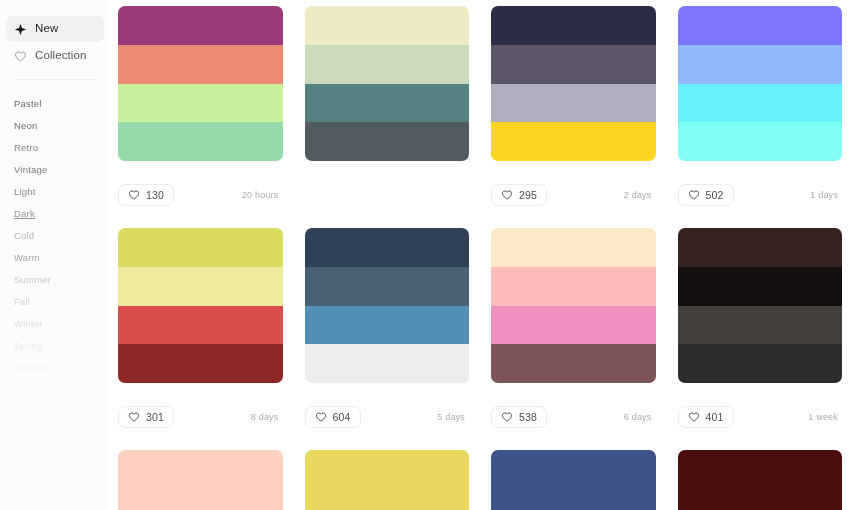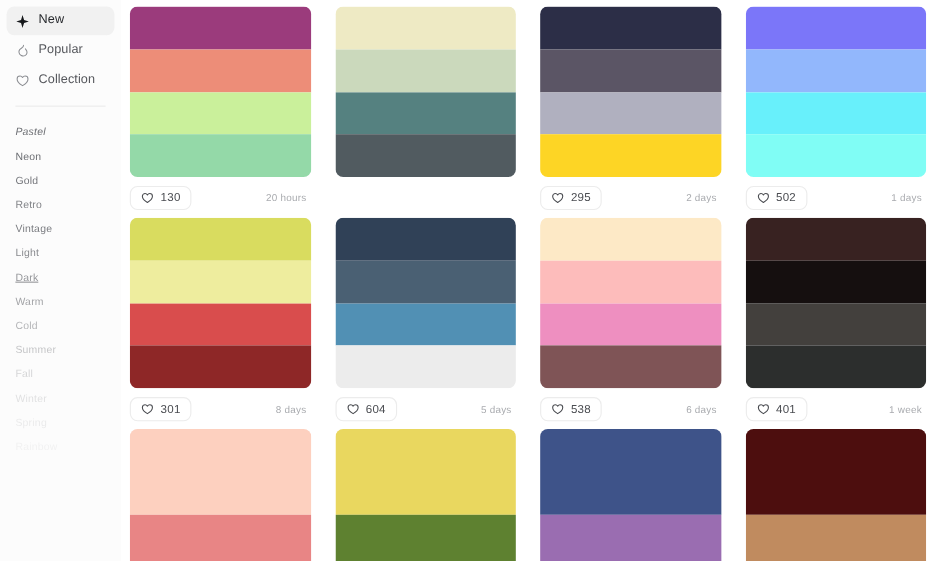--- a/index.html
+++ b/index.html
@@ -16,21 +16,21 @@
     width: 850px; height: 510px;
     background: #ffffff;
   }
 
   
   #sidebar {
     width: 110px;
     min-width: 110px;
     height: 510px;
     background: #fcfcfc;
-    padding: 6px 6px 0 6px;
+    padding: 16px 6px 0 6px;
     display: flex;
     flex-direction: column;
   }
   .nav-list { display: flex; flex-direction: column; gap: 1px; }
   .nav-item {
     display: flex;
     align-items: center;
     gap: 8px;
     height: 26px;
     padding: 0 8px;
@@ -98,21 +98,21 @@
     width: 100%;
     height: 155px;
     border-radius: 7px;
     overflow: hidden;
     display: flex;
     flex-direction: column;
     cursor: pointer;
   }
   .swatch { width: 100%; }
   .card-meta {
-    height: 37px;
+    height: 67px;
     display: flex;
     align-items: center;
     justify-content: space-between;
     padding: 0 4px 0 0;
   }
   .like-pill {
     display: inline-flex;
     align-items: center;
     gap: 6px;
     height: 22px;
@@ -144,70 +144,59 @@
 
       <div class="nav-item active">
         <span class="nav-ico">
           <svg width="13" height="13" viewBox="0 0 16 16">
             <path d="M8 0.8 L9.7 6.3 L15 8 L9.7 9.7 L8 15.2 L6.3 9.7 L1 8 L6.3 6.3 Z" fill="#16181b"></path>
           </svg>
         </span>
         <span class="nav-label">New</span>
       </div>
 
-      <div class="nav-item">
-        <span class="nav-ico">
-          <svg width="13" height="13" viewBox="0 0 16 16">
-            <path d="M9.2 1.4 C9.2 4.2 6.0 4.6 4.6 6.6 C3.3 8.4 4.0 11.6 6.6 12.9 C9.4 14.3 12.6 12.7 13.0 9.9 C13.3 7.8 12.0 6.6 11.2 5.5" fill="none" stroke="#8b8d92" stroke-width="1.15" stroke-linecap="round" stroke-linejoin="round"></path>
-          </svg>
-        </span>
-        <span class="nav-label">Popular</span>
-      </div>
 
 
       <div class="nav-item">
         <span class="nav-ico">
           <svg width="13" height="13" viewBox="0 0 16 16">
             <path d="M8 13.4 C8 13.4 1.9 9.9 1.9 5.9 C1.9 3.9 3.5 2.6 5.2 2.6 C6.4 2.6 7.4 3.3 8 4.3 C8.6 3.3 9.6 2.6 10.8 2.6 C12.5 2.6 14.1 3.9 14.1 5.9 C14.1 9.9 8 13.4 8 13.4 Z" fill="none" stroke="#8b8d92" stroke-width="1.15" stroke-linejoin="round"></path>
           </svg>
         </span>
         <span class="nav-label">Collection</span>
       </div>
 
     </nav>
 
     <div class="nav-divider"></div>
 
     <div class="tag-list" id="tag-list">
-        <div class="tag-item" style="opacity: 1; font-style: italic;">
+        <div class="tag-item" style="opacity: 1;">
           <span>Pastel</span>
         </div>
         <div class="tag-item" style="opacity: 1;">
           <span>Neon</span>
         </div>
-        <div class="tag-item" style="opacity: 0.95;">
-          <span>Gold</span>
-        </div>
         <div class="tag-item" style="opacity: 0.85;">
           <span>Retro</span>
         </div>
         <div class="tag-item" style="opacity: 0.9;">
           <span>Vintage</span>
         </div>
         <div class="tag-item" style="opacity: 0.8;">
           <span>Light</span>
         </div>
         <div class="tag-item" style="opacity: 0.72; text-decoration: underline;">
           <span>Dark</span>
         </div>
+        <div class="tag-item" style="opacity: 0.5;">
+          <span>Cold</span>
+        </div>
         <div class="tag-item" style="opacity: 0.62;">
           <span>Warm</span>
-        </div>
-        <div class="tag-item" style="opacity: 0.5;">
-          <span>Cold</span>
         </div>
         <div class="tag-item" style="opacity: 0.38;">
           <span>Summer</span>
         </div>
         <div class="tag-item" style="opacity: 0.27;">
           <span>Fall</span>
         </div>
         <div class="tag-item" style="opacity: 0.19;">
           <span>Winter</span>
         </div>

